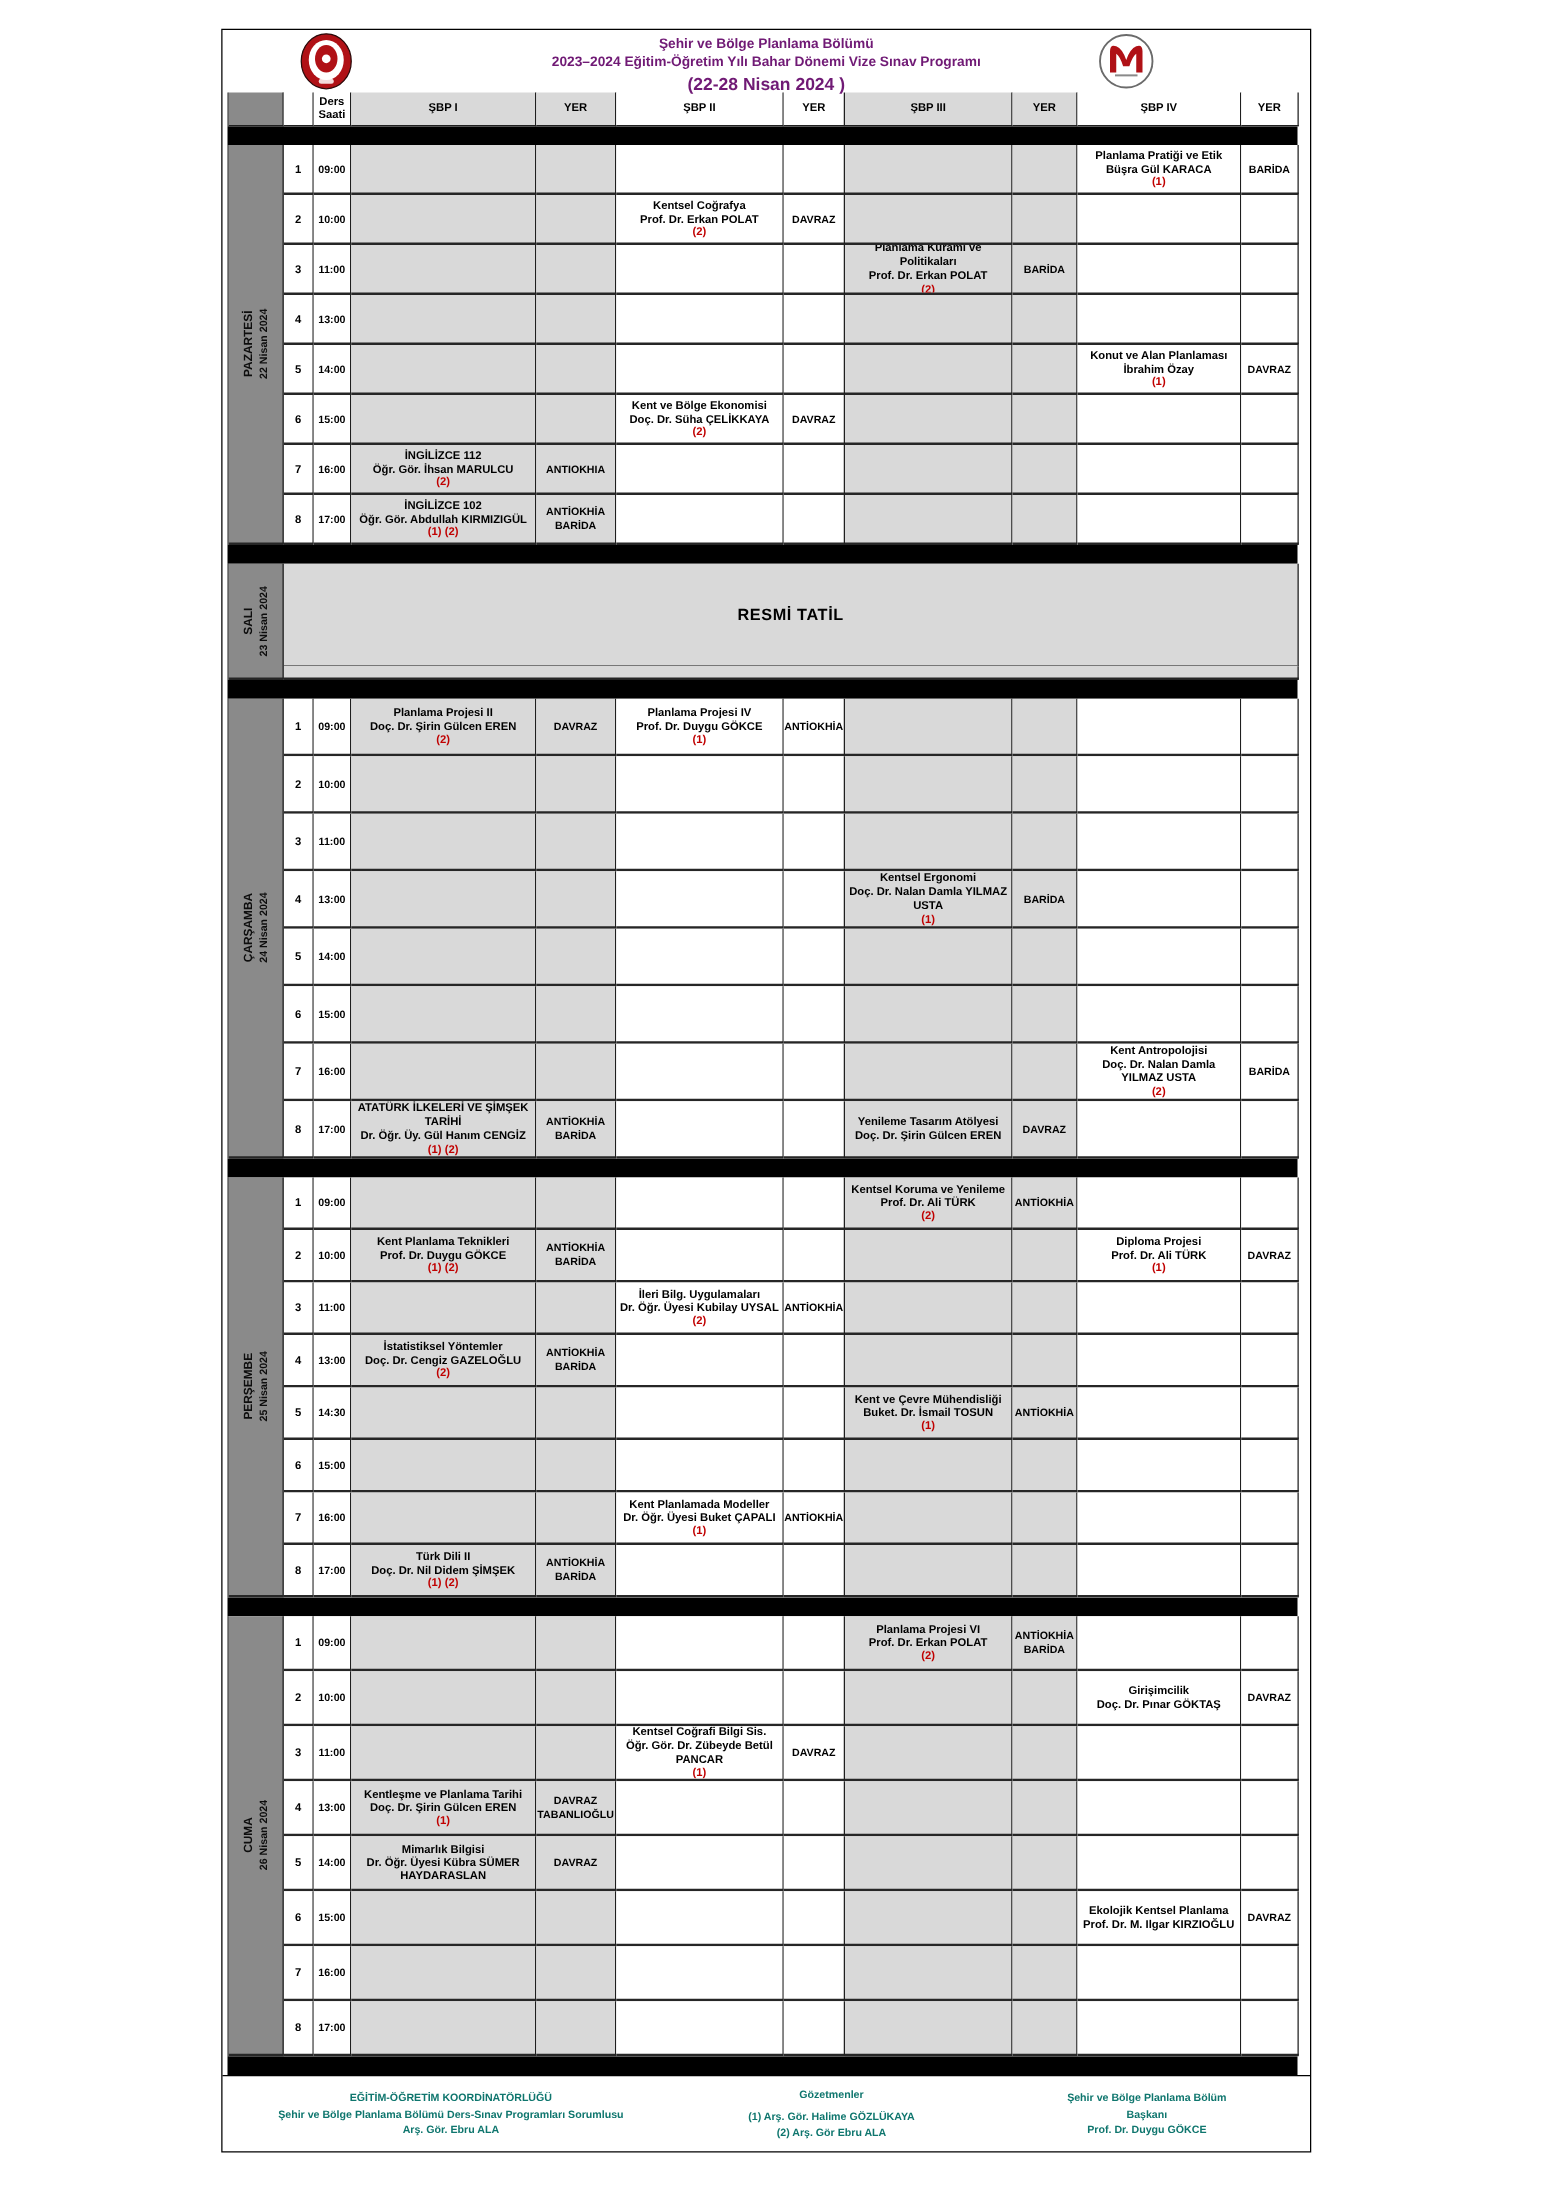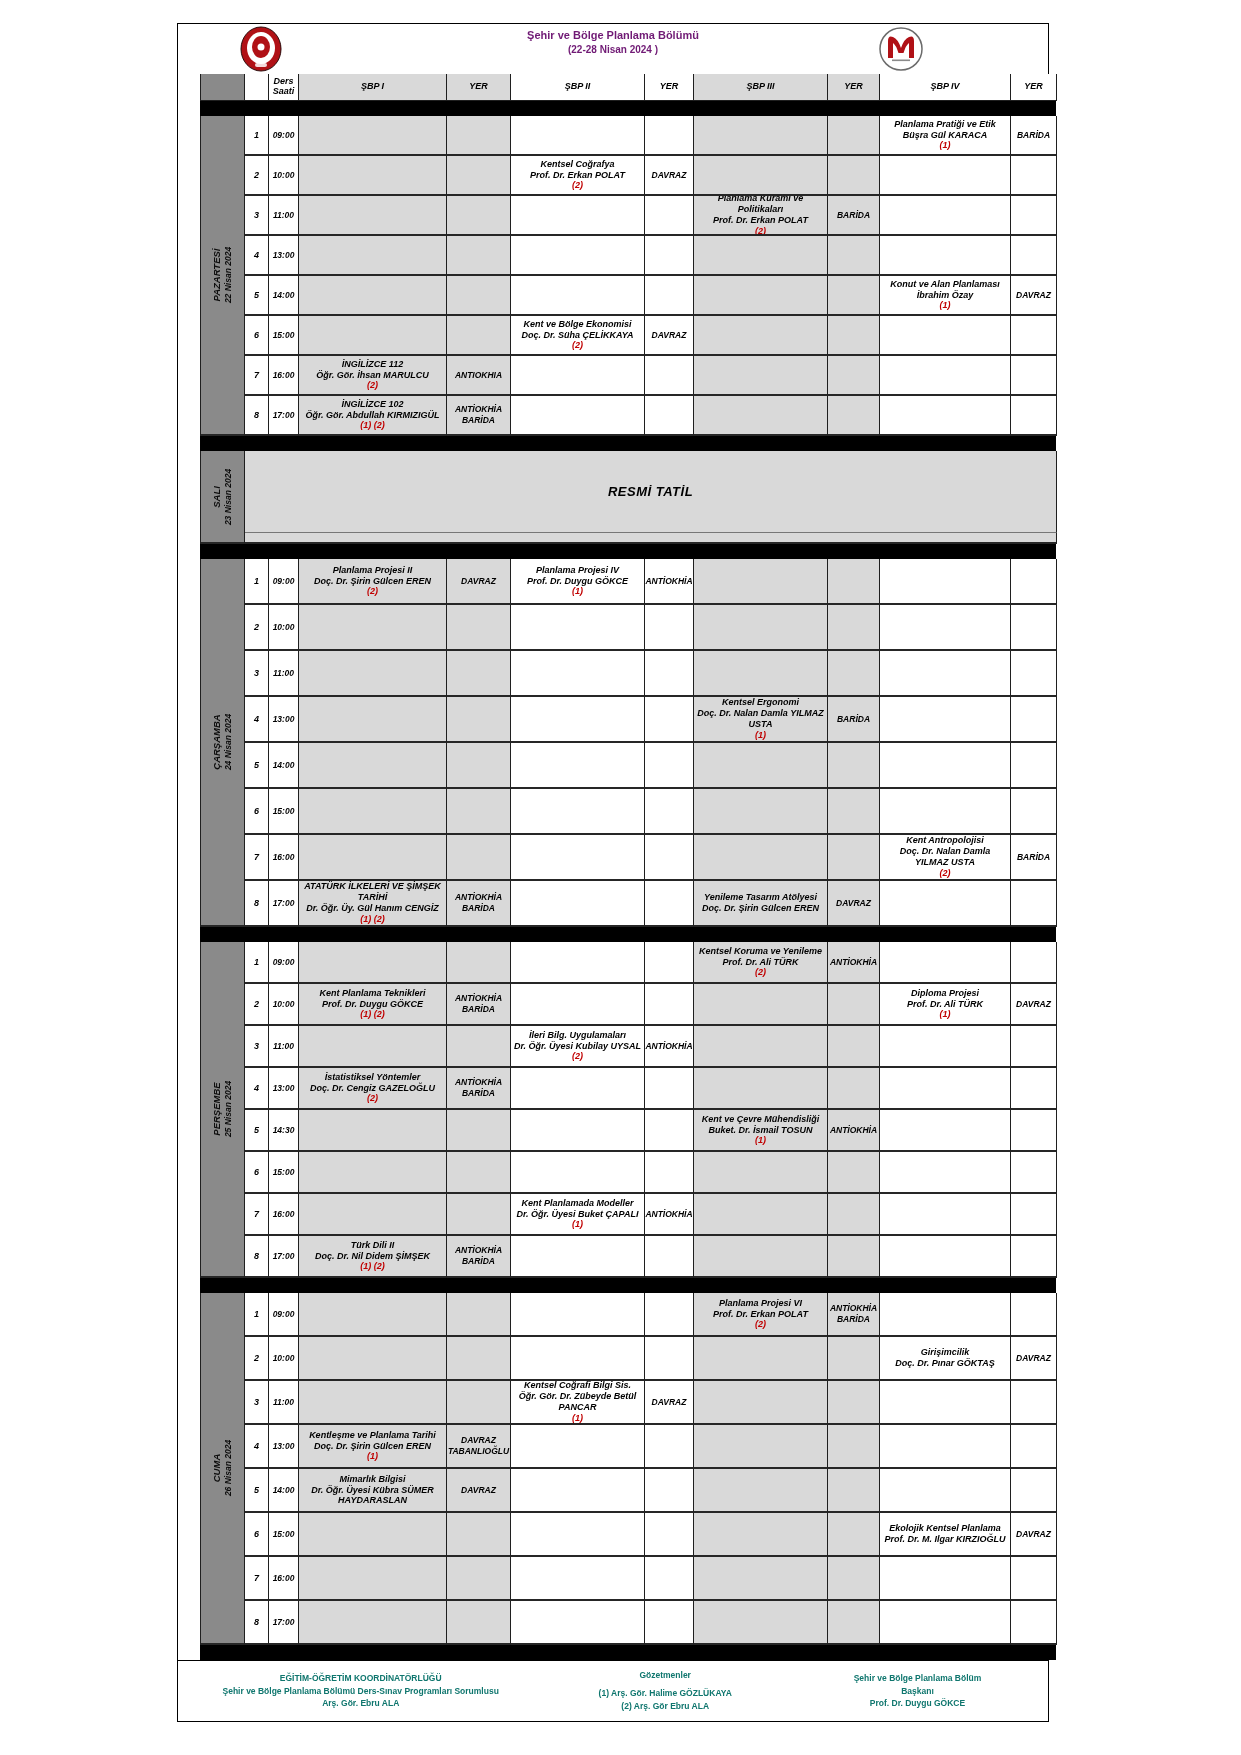--- a/index.html
+++ b/index.html
@@ -5,27 +5,27 @@
   html,body{margin:0;padding:0;background:#ffffff;}
   body{font-family:"Liberation Sans", sans-serif; -webkit-font-smoothing:antialiased;}
   #page{position:relative;width:1241px;height:1755px;background:#ffffff;overflow:hidden;}
   #doc{position:absolute;left:177px;top:23px;width:870px;border:1.5px solid #000;background:#fff;}
 
   
   #title-block{position:relative;height:50px;}
   .title-lines{position:absolute;left:0;right:0;top:4px;text-align:center;font-weight:bold;color:#701a75;}
   .title-l1{font-size:11px;line-height:1.35;}
   .title-l2{font-size:11px;line-height:1.35;}
-  .title-l3{font-size:10px;line-height:1.35;}
+  .title-l3{font-size:14px;line-height:1.35;}
   .logo{position:absolute;top:2px;width:46px;height:46px;}
   #logo-left{left:60px;}
   #logo-right{left:700px;}
 
   
-  #table-area{margin-left:22px;width:856px;font-style:italic;}
+  #table-area{margin-left:4px;width:856px;}
   .black-bar{height:15px;background:#000;}
   .grid{display:grid;border-left:1px solid #1f1f1f;}
   .cell{border-right:1px solid #1f1f1f;border-bottom:2px solid #262626;
         display:flex;flex-direction:column;align-items:center;justify-content:center;
         text-align:center;font-weight:bold;color:#000;overflow:hidden;}
   .header-row .cell{border-bottom:1px solid #1f1f1f;}
   .gray{background:#d9d9d9;}
   .white{background:#ffffff;}
   .strip-bg{background:#8a8a8a;}
   .hcell{font-size:9px;line-height:1.1;padding:1px;}
@@ -63,20 +63,21 @@
     <div id="title-block">
       <svg id="logo-left" class="logo" viewBox="0 0 46 46">
         <ellipse cx="23" cy="23" rx="20" ry="22" fill="#b01116" stroke="#2a0a0a" stroke-width="1"></ellipse>
         <ellipse cx="23" cy="22" rx="14" ry="16" fill="#ffffff"></ellipse>
         <ellipse cx="23" cy="21" rx="9" ry="11" fill="#b01116"></ellipse>
         <circle cx="23" cy="21" r="3.5" fill="#ffffff"></circle>
         <rect x="17" y="37" width="12" height="4" rx="2" fill="#ffffff" opacity="0.85"></rect>
       </svg>
       <div class="title-lines">
         <div class="title-l1">Şehir ve Bölge Planlama Bölümü</div>
+        <div class="title-l2">2023–2024 Eğitim-Öğretim Yılı Bahar Dönemi Vize Sınav Programı</div>
         <div class="title-l3">(22-28 Nisan 2024 )</div>
       </div>
       <svg id="logo-right" class="logo" viewBox="0 0 46 46">
         <circle cx="23" cy="23" r="21" fill="#ffffff" stroke="#6b6b6b" stroke-width="1.5"></circle>
         <path d="M10 32 L10 15 Q10 9 15 11 Q20 13 23 22 Q26 13 31 11 Q36 9 36 15 L36 32 L31 32 L31 17 Q28 19 25.5 27 L20.5 27 Q18 19 15 17 L15 32 Z" fill="#b01116"></path>
         <rect x="14" y="33.5" width="18" height="1.6" fill="#8a8a8a"></rect>
       </svg>
     </div>
 
     <div id="table-area">

